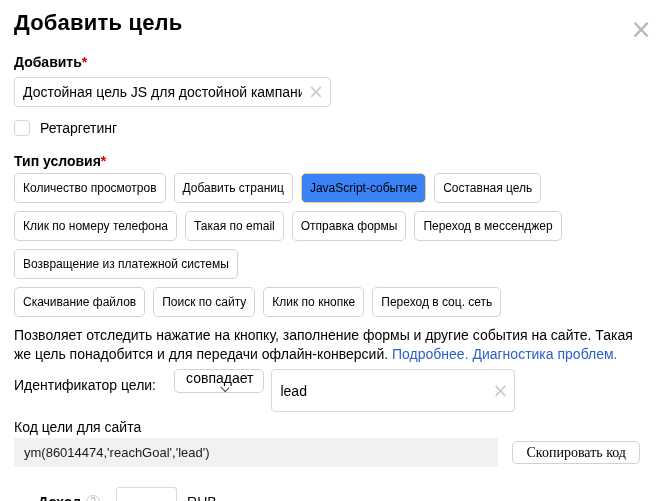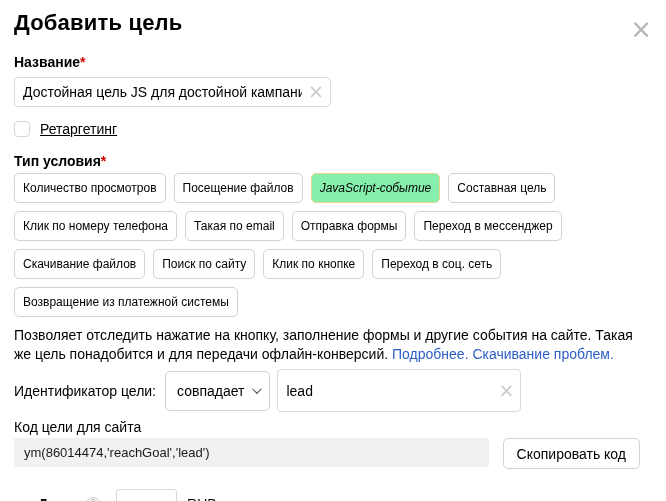--- a/index.html
+++ b/index.html
@@ -45,77 +45,78 @@
     outline: none; background: #fff;
   }
   .clear-icon {
     position: absolute; right: 7px; top: 50%;
     transform: translateY(-54%);
     color: #c9c9c9; font-size: 19px; line-height: 19px;
     cursor: pointer;
     font-family: "DejaVu Sans", sans-serif;
   }
 
-  .checkbox-row { margin-top: 13px; display: flex; align-items: flex-end; height: 17px; cursor: pointer; text-decoration: underline; }
+  .checkbox-row { margin-top: 13px; display: flex; align-items: flex-start; height: 17px; cursor: pointer; }
   .checkbox-box {
     width: 16px; height: 16px;
     border: 1px solid #d4d4d4; border-radius: 4px;
     background: #fff; display: inline-block;
   }
   .checkbox-label { margin-left: 10px; line-height: 16px; }
 
   .cond-rows { margin-top: 4px; }
   .cond-row { display: flex; gap: 8px; margin-bottom: 8px; }
   .cond-btn {
     height: 30px;
     border: 1px solid #d2d2d2; border-radius: 5px;
     background: #fff; color: #000;
     font-size: 12px; font-family: inherit;
     padding: 0 8px; line-height: 28px;
     cursor: pointer; white-space: nowrap;
   }
-  .cond-btn.selected { background: #86efac; border-color: #e7d48d; font-style: italic; }
+  .cond-btn.selected { background: #3b82f6; border-color: #e7d48d; }
 
   .description { margin-top: 9px; line-height: 19px; max-width: 636px; }
   .link { color: #2d5fc7; text-decoration: none; cursor: pointer; margin-top: 28px; }
 
-  .goal-id-row { margin-top: 5px; display: flex; align-items: center; }
+  .goal-id-row { margin-top: 5px; display: flex; align-items: flex-start; }
   .goal-id-label { line-height: 32px; }
   .select-box {
-    margin-left: 9px;
-    height: 40px;
+    margin-left: 18px;
+    height: 24px;
     border: 1px solid #d2d2d2; border-radius: 5px;
     background: #fff;
     display: flex; align-items: center;
     padding: 0 10px 0 11px;
     cursor: pointer;
+    flex-direction: column;
   }
   .chevron-down {
     width: 7px; height: 7px;
     border-right: 1.5px solid #444; border-bottom: 1.5px solid #444;
     transform: rotate(45deg) translateY(-2px);
     margin-left: 8px; display: inline-block;
   }
   .goal-id-input-wrap { margin-left: 7px; width: 244px; }
   .goal-id-input-wrap .text-input { height: 43px; }
 
   .plain-label { margin-top: 7px; line-height: 17px; }
 
-  .code-row { margin-top: 2px; display: flex; align-items: flex-start; }
+  .code-row { margin-top: 2px; display: flex; align-items: center; }
   .code-box {
     width: 492px; height: 29px;
     background: #f1f1f1; border-radius: 2px;
     line-height: 29px; padding: 0 10px;
     font-size: 13px; color: #1a1a1a;
     white-space: nowrap; overflow: hidden;
   }
   .copy-btn {
-    margin-left: 14px; height: 31px;
+    margin-left: 14px; height: 23px;
     border: 1px solid #d2d2d2; border-radius: 5px;
-    background: #fff; font-size: 14px; font-family: Liberation Sans, sans-serif;
+    background: #fff; font-size: 14px; font-family: Liberation Serif, serif;
     padding: 0 13px; cursor: pointer; white-space: nowrap;
   }
 
   .revenue-row { margin-top: 20px; display: flex; align-items: center; height: 30px; }
   .revenue-label { font-weight: bold; margin-left: 24px; }
   .help-icon {
     margin-left: 5px;
     width: 14px; height: 14px;
     border: 1px solid #c9c9c9; border-radius: 50%;
     color: #b0b0b0; font-size: 10px; line-height: 12px;
@@ -130,61 +131,61 @@
   .revenue-currency { margin-left: 10px; }
 </style>
 </head>
 <body>
 
 <div class="dialog">
 
   <div class="dialog-title">Добавить цель</div>
   <button class="close-btn"><span>×</span></button>
 
-  <div class="field-label"><span>Название</span><span class="required">*</span></div>
+  <div class="field-label"><span>Добавить</span><span class="required">*</span></div>
 
   <div class="input-wrap">
     <input class="text-input" type="text" value="Достойная цель JS для достойной кампании" style="">
     <span class="clear-icon">×</span>
   </div>
 
   <div class="checkbox-row">
     <span class="checkbox-box"></span>
     <span class="checkbox-label">Ретаргетинг</span>
   </div>
 
   <div class="field-label cond"><span>Тип условия</span><span class="required">*</span></div>
 
   <div class="cond-rows">
       <div class="cond-row">
         <button class="cond-btn">Количество просмотров</button>
-        <button class="cond-btn">Посещение файлов</button>
+        <button class="cond-btn">Добавить страниц</button>
         <button class="cond-btn selected">JavaScript-событие</button>
         <button class="cond-btn">Составная цель</button>
       </div>
       <div class="cond-row">
         <button class="cond-btn">Клик по номеру телефона</button>
         <button class="cond-btn">Такая по email</button>
         <button class="cond-btn">Отправка формы</button>
         <button class="cond-btn">Переход в мессенджер</button>
       </div>
       <div class="cond-row">
+        <button class="cond-btn">Возвращение из платежной системы</button>
+      </div>
+      <div class="cond-row">
         <button class="cond-btn">Скачивание файлов</button>
         <button class="cond-btn">Поиск по сайту</button>
         <button class="cond-btn">Клик по кнопке</button>
         <button class="cond-btn">Переход в соц. сеть</button>
       </div>
-      <div class="cond-row">
-        <button class="cond-btn">Возвращение из платежной системы</button>
-      </div>
     </div>
 
   <div class="description"><span>Позволяет отследить нажатие на кнопку, заполнение формы и другие события на сайте. Такая же цель понадобится и для передачи офлайн-конверсий.</span>
     <a class="link">Подробнее.</a>
-    <a class="link">Скачивание проблем.</a>
+    <a class="link">Диагностика проблем.</a>
   </div>
 
   <div class="goal-id-row">
     <span class="goal-id-label">Идентификатор цели:</span>
     <div class="select-box">
       <span>совпадает</span>
       <span class="chevron-down"></span>
     </div>
     <div class="input-wrap goal-id-input-wrap" style="margin-top:0;">
       <input class="text-input" type="text" value="lead" style="">

